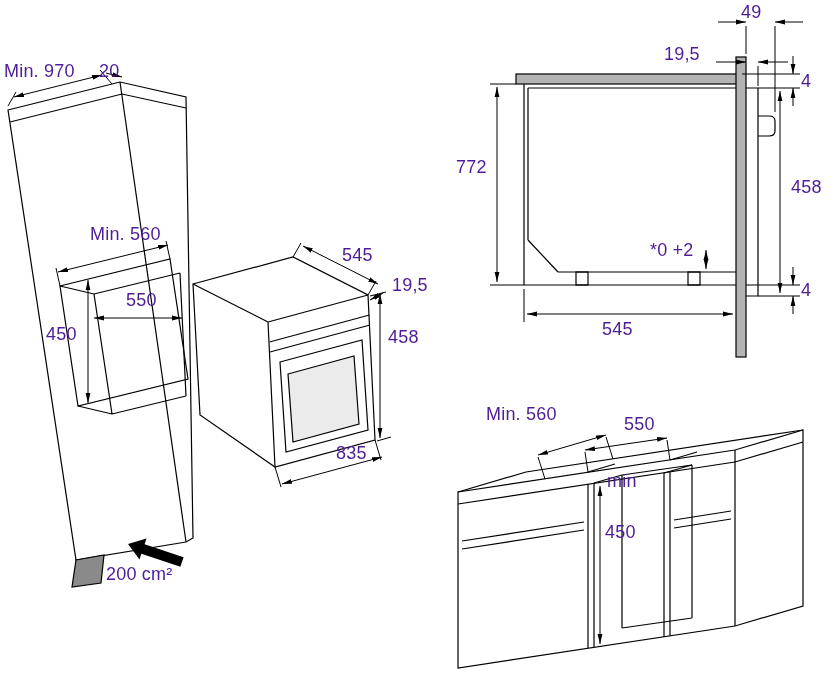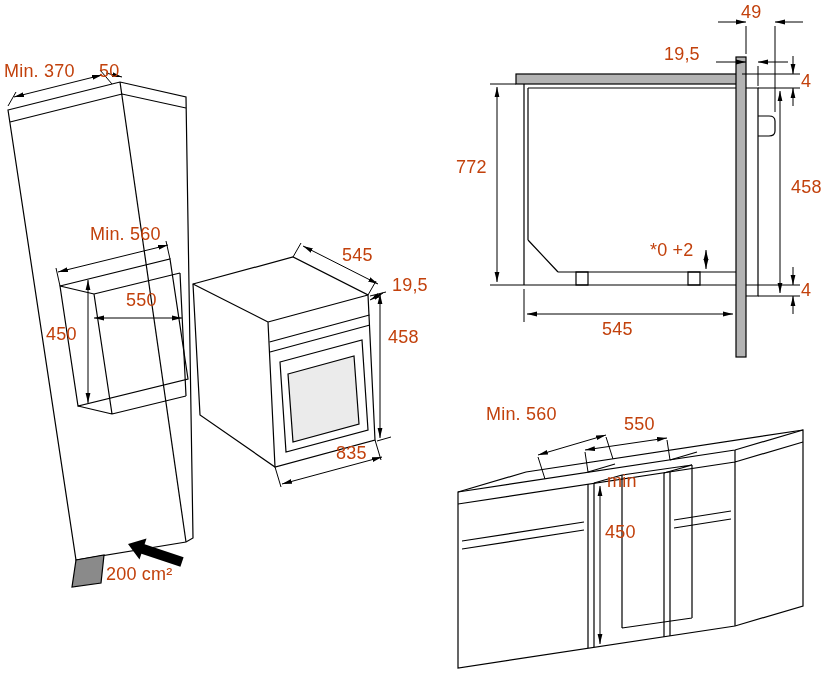--- a/index.html
+++ b/index.html
@@ -9,21 +9,21 @@
 
   svg path, svg line, svg rect { stroke:#000000; stroke-width:1.2; fill:none; stroke-linejoin:miter; }
   svg .dim path, svg .dim line { stroke-width:1; }
   svg .w      { fill:#ffffff; }
   svg .panel  { fill:#b3b3b3; }
   svg .plinth { fill:#8a8a8a; }
   svg .glass  { fill:#ebebeb; }
   svg .black  { fill:#000000; stroke:none; }
   svg .arrhead{ fill:#000000; stroke:none; }
 
-  .lbl { position:absolute; font-size:18px; line-height:1.08; color:#c2410c; white-space:nowrap; letter-spacing:.2px; }
+  .lbl { position:absolute; font-size:18px; line-height:1.08; color:#4c1d95; white-space:nowrap; letter-spacing:.2px; }
   .lbl.footnote { font-size:15px; }
   .lbl sup { font-size:11px; }
   .lbl .fn-text { margin-left:4px; }
 </style>
 </head>
 <body>
 
 <div class="canvas">
 
 <svg width="833" height="677" viewBox="0 0 833 677">
@@ -144,22 +144,22 @@
     <g class="dim">
       <path d="M588,472 L585,452 M670,460 L667,440"></path>
       <line x1="585" y1="450" x2="667" y2="438" marker-start="url(#arr)" marker-end="url(#arr)"></line>
     </g>
     <g class="dim">
       <line x1="600" y1="486" x2="600" y2="644" marker-start="url(#arr)" marker-end="url(#arr)"></line>
     </g>
   </g>
 </svg>
 
-<div class="lbl" style="left:4px;top:62px">Min. 370</div>
-<div class="lbl" style="left:99px;top:62px">50</div>
+<div class="lbl" style="left:4px;top:62px">Min. 970</div>
+<div class="lbl" style="left:99px;top:62px">20</div>
 <div class="lbl" style="left:90px;top:225px">Min. 560</div>
 <div class="lbl" style="left:126px;top:291px">550</div>
 <div class="lbl" style="left:46px;top:325px">450</div>
 <div class="lbl" style="left:106px;top:565px">200 cm²</div>
 
 <div class="lbl" style="left:342px;top:246px">545</div>
 <div class="lbl" style="left:392px;top:276px">19,5</div>
 <div class="lbl" style="left:388px;top:328px">458</div>
 <div class="lbl" style="left:336px;top:444px">835</div>
 

